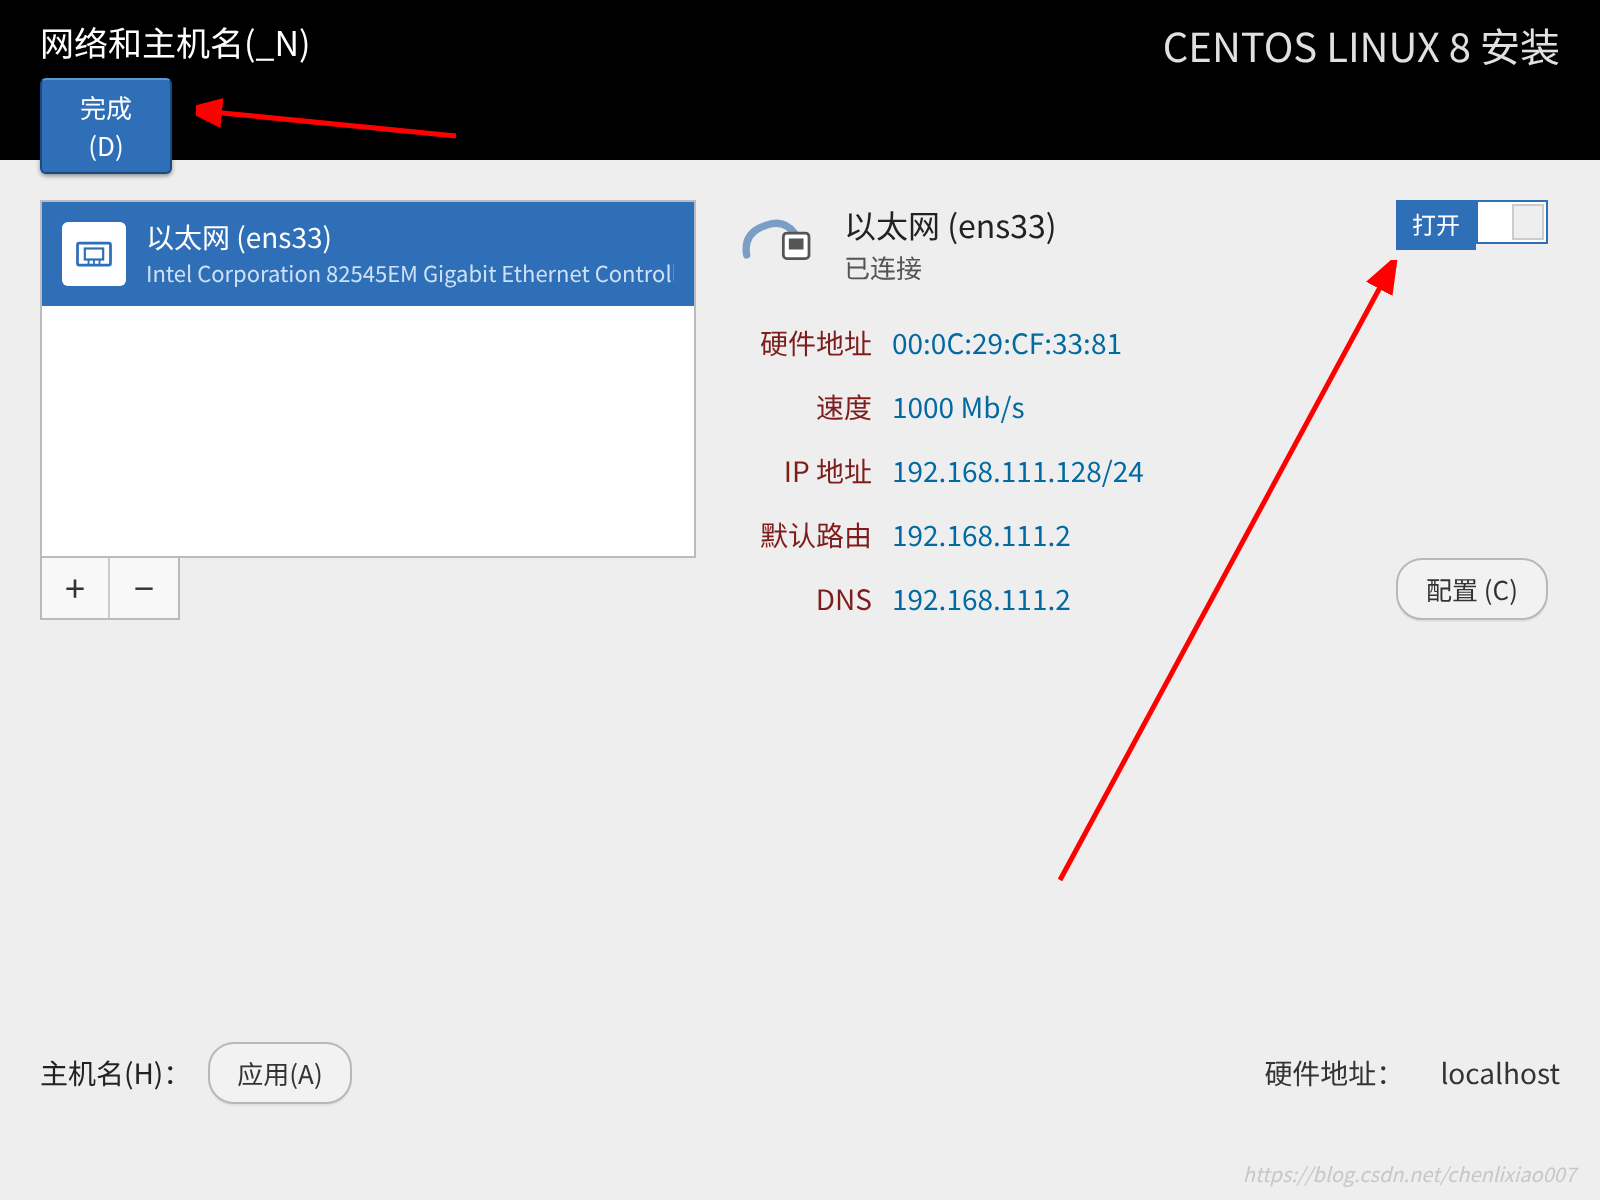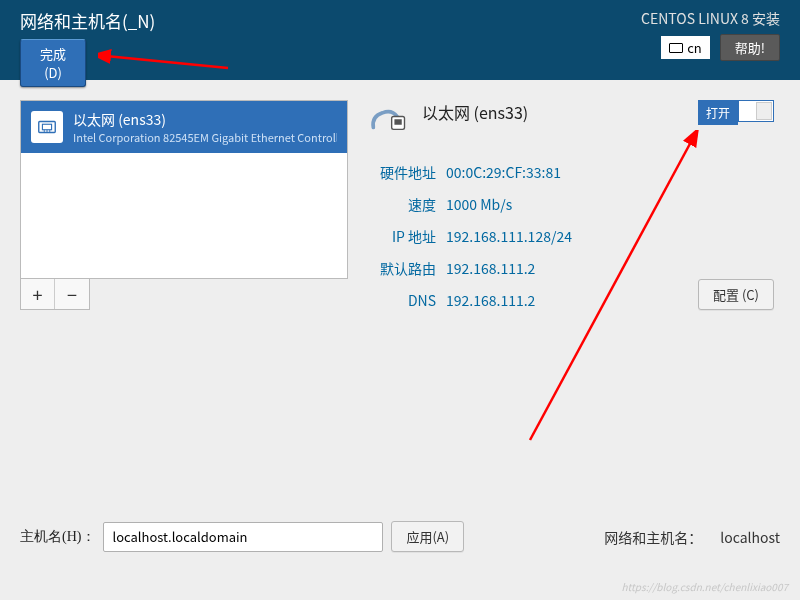--- a/index.html
+++ b/index.html
@@ -1,23 +1,23 @@
 <!DOCTYPE html>
 <html><head>
 <meta charset="utf-8">
 <style>
 * { box-sizing: border-box; margin: 0; padding: 0; font-family: "Noto Sans CJK SC", "Microsoft YaHei", sans-serif; }
 body { width: 800px; height: 600px; background: #eeeeee; overflow: hidden; position: relative; }
 
-.header { background: #0c4a6e; color: #fff; height: 80px; display: flex; justify-content: space-between; padding: 8px 20px 0 20px; }
+.header { background: #000000; color: #fff; height: 80px; display: flex; justify-content: space-between; padding: 8px 20px 0 20px; }
 .header-left { display: flex; flex-direction: column; gap: 6px; }
 .page-title { font-size: 17px; font-weight: normal; }
 .done-btn { background: #2f6fb7; color: #fff; border: 1px solid #1a4a80; border-top-color:#5b9bd5; border-radius: 3px; padding: 4px 14px; font-size: 13px; cursor: pointer; width: 66px; text-align: center; box-shadow: 0 1px 2px rgba(0,0,0,0.4); }
 .header-right { display: flex; flex-direction: column; gap: 6px; align-items: flex-end; }
-.install-title { font-size: 14px; color: #e0e0e0; }
+.install-title { font-size: 20px; color: #e0e0e0; }
 .lang-bar { display: flex; gap: 10px; align-items: center; }
 .lang-ind { background: #fff; color: #000; padding: 2px 8px; font-size: 13px; display: flex; align-items: center; gap: 4px; }
 .keyboard-icon { width: 14px; height: 10px; border: 1px solid #000; border-radius: 1px; position: relative; display: inline-block;}
 .help-btn { background: #5a5a5a; color: #fff; border: 1px solid #444; padding: 3px 14px; font-size: 13px; cursor: pointer; border-radius: 2px; }
 
 .content { padding: 20px; display: flex; gap: 12px; position: relative; }
 .left-panel { width: 328px; display: flex; flex-direction: column; }
 .device-list { flex: 1; background: #fff; border: 1px solid #bbb; height: 370px; overflow: hidden; }
 .device-item { background: #2f6fb7; color: #fff; padding: 8px 10px; display: flex; align-items: center; gap: 10px; }
 .eth-icon { width: 32px; height: 32px; background: #fff; border-radius: 3px; display: flex; align-items: center; justify-content: center; flex-shrink: 0;}
@@ -34,54 +34,47 @@
 .conn-icon { width: 44px; height: 44px; flex-shrink: 0; }
 .conn-title-block { flex: 1; }
 .conn-title { font-size: 16px; color: #222; }
 .conn-status { font-size: 13px; color: #555; }
 .toggle-wrap { display: flex; align-items: flex-start; }
 .toggle-label { background:#2f6fb7; color:#fff; font-size: 12px; padding: 4px 8px; }
 .toggle-switch { width: 36px; height: 22px; background: #fff; border: 1px solid #2f6fb7; position: relative; cursor: pointer; }
 .toggle-switch::after { content:''; position:absolute; right:1px; top:1px; width:16px; height:18px; background:#eee; border:1px solid #ccc; box-sizing:border-box;}
 
 .info-grid { display: grid; grid-template-columns: 70px 1fr; row-gap: 12px; column-gap: 10px; font-size: 14px; color: #333; }
-.info-label { text-align: right; color: #0369a1; }
+.info-label { text-align: right; color: #7f1d1d; }
 .info-value { color: #0369a1; }
 
 .config-btn-wrap { position: absolute; right: 6px; bottom: 0; }
-.config-btn, .apply-btn { background: #f2f2f2; border: 1px solid #b8b8b8; border-radius: 3px; padding: 5px 14px; font-size: 13px; cursor: pointer; color: #333; box-shadow: 0 1px 0 rgba(0,0,0,0.05);}
+.config-btn, .apply-btn { background: #f2f2f2; border: 1px solid #b8b8b8; border-radius: 13px; padding: 5px 14px; font-size: 13px; cursor: pointer; color: #333; box-shadow: 0 1px 0 rgba(0,0,0,0.05);}
 
 .hostname-row { position: absolute; left: 20px; bottom: 48px; right: 20px; display: flex; align-items: center; gap: 8px; }
-.hostname-label { font-size: 14px; color: #222; font-family: Liberation Serif, serif; }
+.hostname-label { font-size: 14px; color: #222; }
 .hostname-input { width: 280px; height: 30px; border: 1px solid #b0b0b0; background: #fff; padding: 0 8px; font-size: 13px; border-radius: 2px; }
 .current-host { margin-left: auto; display: flex; align-items: center; gap: 18px; font-size: 14px; color: #333; }
 
 .watermark { position: absolute; right: 12px; bottom: 6px; font-size: 10px; color: rgba(150,150,150,0.45); font-style: italic; pointer-events: none;}
 
 svg.arrow { position: absolute; pointer-events: none; }
 .arrow1 { left: 98px; top: 46px; }
 .arrow2 { left: 420px; top: 130px; }
 </style>
 </head>
 <body>
 
 <div class="header">
   <div class="header-left">
     <div class="page-title">网络和主机名(_N)</div>
     <button class="done-btn">完成(D)</button>
   </div>
   <div class="header-right">
     <div class="install-title">CENTOS LINUX 8 安装</div>
-    <div class="lang-bar">
-      <div class="lang-ind">
-        <span class="keyboard-icon"></span>
-        <span>cn</span>
-      </div>
-      <button class="help-btn">帮助!</button>
-    </div>
   </div>
 </div>
 
 <div class="content">
   <div class="left-panel">
     <div class="device-list">
       <div class="device-item">
         <div class="eth-icon">
           <svg viewBox="0 0 24 24">
               <rect x="3" y="6" width="18" height="12" rx="1" fill="none" stroke="#2f6fb7" stroke-width="1.5"></rect>
@@ -107,20 +100,21 @@
     <div class="conn-header">
       <div class="conn-icon">
         <svg viewBox="0 0 48 48">
             <path d="M8 30 Q6 18 18 14 Q28 10 34 18" fill="none" stroke="#7a9ec4" stroke-width="4" stroke-linecap="round"></path>
             <rect x="28" y="18" width="14" height="14" rx="2" fill="#fff" stroke="#555" stroke-width="1.5"></rect>
             <rect x="31" y="21" width="8" height="6" fill="#555"></rect>
           </svg>
       </div>
       <div class="conn-title-block">
         <div class="conn-title">以太网 (ens33)</div>
+        <div class="conn-status">已连接</div>
       </div>
       <div class="toggle-wrap">
         <div class="toggle-label">打开</div>
         <div class="toggle-switch"></div>
       </div>
     </div>
 
     <div class="info-grid">
       <div class="info-label">硬件地址</div>
       <div class="info-value">00:0C:29:CF:33:81</div>
@@ -135,24 +129,23 @@
     </div>
 
     <div class="config-btn-wrap">
       <button class="config-btn">配置 (C)</button>
     </div>
   </div>
 </div>
 
 <div class="hostname-row">
   <span class="hostname-label">主机名(H)：</span>
-  <input class="hostname-input" value="localhost.localdomain" style="">
   <button class="apply-btn">应用(A)</button>
   <div class="current-host">
-    <span>网络和主机名：</span>
+    <span>硬件地址：</span>
     <span>localhost</span>
   </div>
 </div>
 
 <div class="watermark">https://blog.csdn.net/chenlixiao007</div>
 
 <svg class="arrow arrow1" width="140" height="30">
   <defs>
       <marker id="ah1" markerWidth="10" markerHeight="10" refX="2" refY="3" orient="auto">
         <path d="M0,0 L0,6 L8,3 z" fill="#ff0000"></path>

